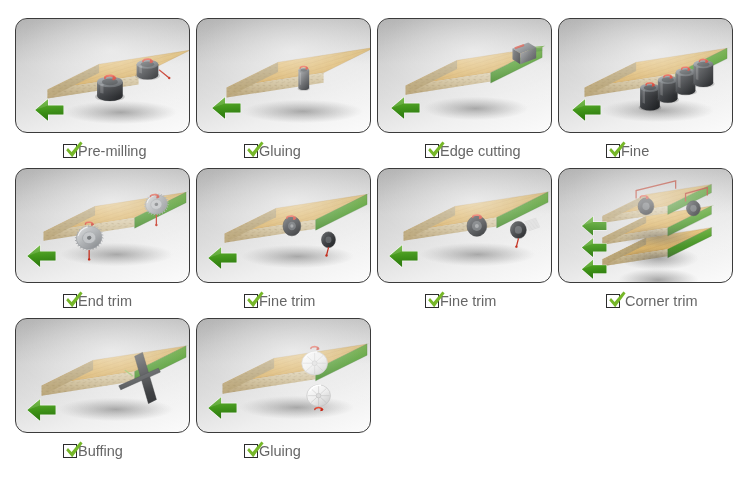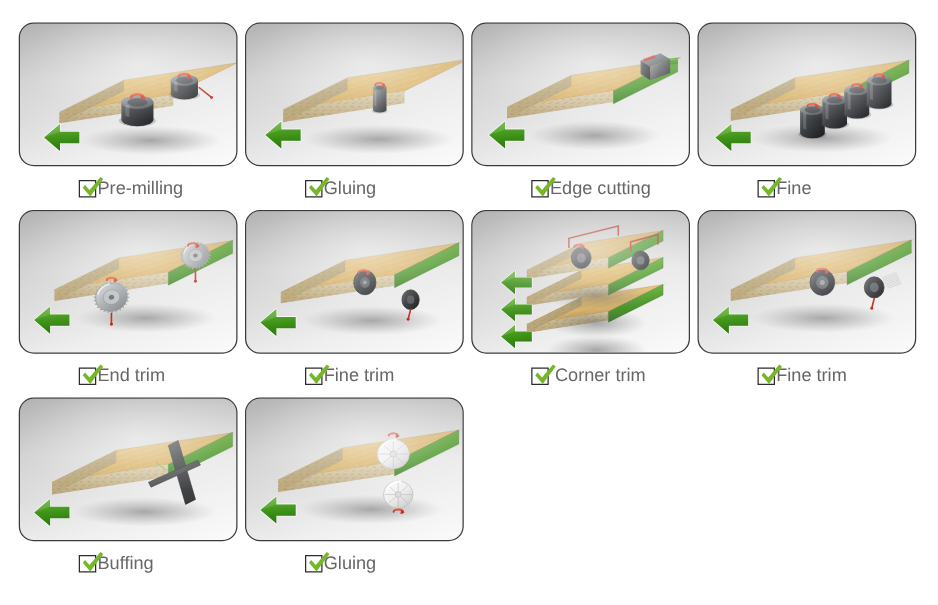--- a/index.html
+++ b/index.html
@@ -1043,181 +1043,20 @@
     <rect width="10" height="1" y="0" fill="rgba(160,110,40,0.16)"></rect>
     <rect width="6" height="1" y="2.4" fill="rgba(170,120,50,0.12)"></rect>
   </pattern>
   <pattern id="chips" width="6" height="6" patternUnits="userSpaceOnUse">
     <rect width="6" height="6" fill="none"></rect>
     <rect x="0.5" y="1" width="2.4" height="1" fill="rgba(120,96,52,0.35)" transform="rotate(18 1.5 1.5)"></rect>
     <rect x="3.2" y="3.6" width="2.0" height="0.9" fill="rgba(140,112,62,0.3)" transform="rotate(-25 4 4)"></rect>
     <rect x="1.6" y="4.4" width="1.6" height="0.8" fill="rgba(105,85,46,0.28)"></rect>
   </pattern>
 </defs>
-            <ellipse cx="100.41999999999999" cy="113" rx="40.92" ry="12" fill="url(#shadowG)"></ellipse>
-            <polygon points="44,92 110,81.77 154.2,59.67 88.19999999999999,69.9" fill="url(#woodTop)"></polygon>
-            <polygon points="44,92 110,81.77 154.2,59.67 88.19999999999999,69.9" fill="url(#grain)" opacity="0.85"></polygon>
-            <polygon points="44,92 110,81.77 154.2,59.67 88.19999999999999,69.9" fill="none" stroke="rgba(150,110,45,0.35)" stroke-width="0.6"></polygon>
-            <polygon points="44,92 110,81.77 110,88.77 44,99" fill="url(#chipFront)"></polygon>
-            <polygon points="44,92 110,81.77 110,88.77 44,99" fill="url(#chips)" opacity="0.9"></polygon>
-            <polygon points="44,92 88.19999999999999,69.9 88.19999999999999,76.9 44,99" fill="url(#chipSide)"></polygon>
-            <polygon points="44,92 88.19999999999999,69.9 88.19999999999999,76.9 44,99" fill="url(#chips)" opacity="0.7"></polygon>
-            <polygon points="110,81.77 154.2,59.67 154.2,68.17 110,90.27" fill="url(#bandG)"></polygon>
-            <polygon points="110,81.77 154.2,59.67 157.39999999999998,58.27 113.2,80.36999999999999" fill="url(#bandGTop)"></polygon>
-            <polygon points="110,81.77 154.2,59.67 154.2,68.17 110,90.27" fill="none" stroke="rgba(25,80,8,0.5)" stroke-width="0.5"></polygon>
-            <g transform="translate(48,98) scale(0.8)">
-    <polygon points="0,0 -17,0 -17,-7 -31,5 -17,17 -17,10 0,10" fill="url(#arrowG)" stroke="rgba(255,255,255,0.75)" stroke-width="1.4" stroke-linejoin="round"></polygon>
-    <polygon points="0,0 -17,0 -17,-7 -31,5 -17,17 -17,10 0,10" fill="url(#arrowG)"></polygon>
-    <polygon points="-17,0 -17,-7 -31,5" fill="rgba(255,255,255,0.13)"></polygon>
-  </g>
-            <ellipse cx="100.41999999999999" cy="91" rx="40.92" ry="12" fill="url(#shadowG)"></ellipse>
-            <polygon points="44,70 110,59.769999999999996 154.2,37.67 88.19999999999999,47.900000000000006" fill="url(#woodTop)"></polygon>
-            <polygon points="44,70 110,59.769999999999996 154.2,37.67 88.19999999999999,47.900000000000006" fill="url(#grain)" opacity="0.85"></polygon>
-            <polygon points="44,70 110,59.769999999999996 154.2,37.67 88.19999999999999,47.900000000000006" fill="none" stroke="rgba(150,110,45,0.35)" stroke-width="0.6"></polygon>
-            <polygon points="44,70 110,59.769999999999996 110,66.77 44,77" fill="url(#chipFront)"></polygon>
-            <polygon points="44,70 110,59.769999999999996 110,66.77 44,77" fill="url(#chips)" opacity="0.9"></polygon>
-            <polygon points="44,70 88.19999999999999,47.900000000000006 88.19999999999999,54.900000000000006 44,77" fill="url(#chipSide)"></polygon>
-            <polygon points="44,70 88.19999999999999,47.900000000000006 88.19999999999999,54.900000000000006 44,77" fill="url(#chips)" opacity="0.7"></polygon>
-            <polygon points="110,59.769999999999996 154.2,37.67 154.2,46.17 110,68.27" fill="url(#bandG)"></polygon>
-            <polygon points="110,59.769999999999996 154.2,37.67 157.39999999999998,36.27 113.2,58.37" fill="url(#bandGTop)"></polygon>
-            <polygon points="110,59.769999999999996 154.2,37.67 154.2,46.17 110,68.27" fill="none" stroke="rgba(25,80,8,0.5)" stroke-width="0.5"></polygon>
-            <g transform="translate(48,76) scale(0.8)">
-    <polygon points="0,0 -17,0 -17,-7 -31,5 -17,17 -17,10 0,10" fill="url(#arrowG)" stroke="rgba(255,255,255,0.75)" stroke-width="1.4" stroke-linejoin="round"></polygon>
-    <polygon points="0,0 -17,0 -17,-7 -31,5 -17,17 -17,10 0,10" fill="url(#arrowG)"></polygon>
-    <polygon points="-17,0 -17,-7 -31,5" fill="rgba(255,255,255,0.13)"></polygon>
-  </g>
-            <ellipse cx="100.41999999999999" cy="69" rx="40.92" ry="12" fill="url(#shadowG)"></ellipse>
-            <polygon points="44,48 110,37.769999999999996 154.2,15.669999999999998 88.19999999999999,25.900000000000002" fill="url(#woodTop)"></polygon>
-            <polygon points="44,48 110,37.769999999999996 154.2,15.669999999999998 88.19999999999999,25.900000000000002" fill="url(#grain)" opacity="0.85"></polygon>
-            <polygon points="44,48 110,37.769999999999996 154.2,15.669999999999998 88.19999999999999,25.900000000000002" fill="none" stroke="rgba(150,110,45,0.35)" stroke-width="0.6"></polygon>
-            <polygon points="44,48 110,37.769999999999996 110,44.769999999999996 44,55" fill="url(#chipFront)"></polygon>
-            <polygon points="44,48 110,37.769999999999996 110,44.769999999999996 44,55" fill="url(#chips)" opacity="0.9"></polygon>
-            <polygon points="44,48 88.19999999999999,25.900000000000002 88.19999999999999,32.900000000000006 44,55" fill="url(#chipSide)"></polygon>
-            <polygon points="44,48 88.19999999999999,25.900000000000002 88.19999999999999,32.900000000000006 44,55" fill="url(#chips)" opacity="0.7"></polygon>
-            <polygon points="110,37.769999999999996 154.2,15.669999999999998 154.2,24.169999999999998 110,46.269999999999996" fill="url(#bandG)"></polygon>
-            <polygon points="110,37.769999999999996 154.2,15.669999999999998 157.39999999999998,14.269999999999998 113.2,36.37" fill="url(#bandGTop)"></polygon>
-            <polygon points="110,37.769999999999996 154.2,15.669999999999998 154.2,24.169999999999998 110,46.269999999999996" fill="none" stroke="rgba(25,80,8,0.5)" stroke-width="0.5"></polygon>
-            <g transform="translate(48,54) scale(0.8)">
-    <polygon points="0,0 -17,0 -17,-7 -31,5 -17,17 -17,10 0,10" fill="url(#arrowG)" stroke="rgba(255,255,255,0.75)" stroke-width="1.4" stroke-linejoin="round"></polygon>
-    <polygon points="0,0 -17,0 -17,-7 -31,5 -17,17 -17,10 0,10" fill="url(#arrowG)"></polygon>
-    <polygon points="-17,0 -17,-7 -31,5" fill="rgba(255,255,255,0.13)"></polygon>
-  </g>
-            <g transform="translate(88,38)">
-        <ellipse cx="0" cy="0" rx="8" ry="8.5" fill="url(#darkDrum)" stroke="#1a1c1f" stroke-width="0.6"></ellipse>
-        <ellipse cx="0" cy="0" rx="3.6" ry="3.9" fill="#55595d"></ellipse>
-      </g>
-            <g transform="translate(136,40)">
-        <ellipse cx="0" cy="0" rx="7" ry="7.6" fill="url(#darkDrum)" stroke="#1a1c1f" stroke-width="0.6"></ellipse>
-        <ellipse cx="0" cy="0" rx="3.2" ry="3.4" fill="#55595d"></ellipse>
-      </g>
-            <path d="M78,30 L78,22 L118,12 L118,20" fill="none" stroke="#b8240f" stroke-width="1.3"></path>
-            <path d="M128,33 L128,25 L150,19 L150,27" fill="none" stroke="#b8240f" stroke-width="1.3"></path>
-            <g transform="translate(86,29) scale(0.75)">
-    <path d="M-5,0 A5,2.3 0 1 1 4,1.2" fill="none" stroke="url(#redG)" stroke-width="2.1" stroke-linecap="round"></path>
-    <polygon points="3,-2.2 7,0.6 2.4,2.4" fill="#c9200f"></polygon>
-  </g>
-          </svg>
-        </div>
-        <div class="vignette"></div>
-      </div>
-      <div class="label-row gap">
-        <span class="chk">
-          <svg viewBox="0 0 22 22" xmlns="http://www.w3.org/2000/svg" aria-hidden="true">
-  <path d="M3.2,11.2 L5.0,9.0 L8.6,13.0 L17.4,2.6 L19.6,4.2 L9.2,18.2 Z" fill="#76b729"></path>
-</svg>
-        </span>
-        <span class="label-text">Corner trim</span>
-      </div>
-    </div>
-    <div class="step">
-      <div class="card">
-        <div class="scene">
-          <svg viewBox="0 0 175 115" preserveAspectRatio="none" xmlns="http://www.w3.org/2000/svg">
-<defs>
-  <linearGradient id="woodTop" x1="0" y1="0" x2="0.35" y2="1">
-    <stop offset="0%" stop-color="#e8c478"></stop>
-    <stop offset="35%" stop-color="#dfb866"></stop>
-    <stop offset="70%" stop-color="#d8ae5c"></stop>
-    <stop offset="100%" stop-color="#cda255"></stop>
-  </linearGradient>
-  <linearGradient id="woodTopLt" x1="0" y1="0" x2="0.4" y2="1">
-    <stop offset="0%" stop-color="#efd089"></stop>
-    <stop offset="50%" stop-color="#e2bb6d"></stop>
-    <stop offset="100%" stop-color="#d2a75b"></stop>
-  </linearGradient>
-  <linearGradient id="chipFront" x1="0" y1="0" x2="0" y2="1">
-    <stop offset="0%" stop-color="#d8c9a4"></stop>
-    <stop offset="45%" stop-color="#c9b78d"></stop>
-    <stop offset="100%" stop-color="#b6a175"></stop>
-  </linearGradient>
-  <linearGradient id="chipSide" x1="0" y1="0" x2="1" y2="0.4">
-    <stop offset="0%" stop-color="#c2ae82"></stop>
-    <stop offset="100%" stop-color="#a8925f"></stop>
-  </linearGradient>
-  <linearGradient id="bandG" x1="0" y1="0" x2="0" y2="1">
-    <stop offset="0%" stop-color="#57a321"></stop>
-    <stop offset="40%" stop-color="#3f9418"></stop>
-    <stop offset="100%" stop-color="#2e7b10"></stop>
-  </linearGradient>
-  <linearGradient id="bandGTop" x1="0" y1="0" x2="1" y2="0.6">
-    <stop offset="0%" stop-color="#7cc23a"></stop>
-    <stop offset="100%" stop-color="#4f9d1f"></stop>
-  </linearGradient>
-  <linearGradient id="arrowG" x1="0" y1="0" x2="0.2" y2="1">
-    <stop offset="0%" stop-color="#63b42a"></stop>
-    <stop offset="55%" stop-color="#3f9417"></stop>
-    <stop offset="100%" stop-color="#2d790f"></stop>
-  </linearGradient>
-  <linearGradient id="metalG" x1="0" y1="0" x2="1" y2="0.8">
-    <stop offset="0%" stop-color="#8e9195"></stop>
-    <stop offset="28%" stop-color="#6a6d71"></stop>
-    <stop offset="60%" stop-color="#44474b"></stop>
-    <stop offset="100%" stop-color="#25282c"></stop>
-  </linearGradient>
-  <linearGradient id="metalTop" x1="0" y1="0" x2="0.9" y2="1">
-    <stop offset="0%" stop-color="#9aa0a5"></stop>
-    <stop offset="45%" stop-color="#6e7479"></stop>
-    <stop offset="100%" stop-color="#3c4044"></stop>
-  </linearGradient>
-  <linearGradient id="darkDrum" x1="0" y1="0" x2="1" y2="0.3">
-    <stop offset="0%" stop-color="#55595d"></stop>
-    <stop offset="30%" stop-color="#303337"></stop>
-    <stop offset="100%" stop-color="#15171a"></stop>
-  </linearGradient>
-  <linearGradient id="bladeG" x1="0" y1="0" x2="1" y2="1">
-    <stop offset="0%" stop-color="#d6d8da"></stop>
-    <stop offset="40%" stop-color="#a8abae"></stop>
-    <stop offset="100%" stop-color="#75797d"></stop>
-  </linearGradient>
-  <linearGradient id="whiteWheel" x1="0" y1="0" x2="0.8" y2="1">
-    <stop offset="0%" stop-color="#ffffff"></stop>
-    <stop offset="55%" stop-color="#ececec"></stop>
-    <stop offset="100%" stop-color="#c9c9c9"></stop>
-  </linearGradient>
-  <linearGradient id="redG" x1="0" y1="0" x2="0" y2="1">
-    <stop offset="0%" stop-color="#e8452f"></stop>
-    <stop offset="100%" stop-color="#b81d10"></stop>
-  </linearGradient>
-  <radialGradient id="shadowG" cx="0.5" cy="0.5" r="0.5">
-    <stop offset="0%" stop-color="rgba(70,70,70,0.45)"></stop>
-    <stop offset="60%" stop-color="rgba(90,90,90,0.18)"></stop>
-    <stop offset="100%" stop-color="rgba(120,120,120,0)"></stop>
-  </radialGradient>
-  <pattern id="grain" width="10" height="4" patternUnits="userSpaceOnUse" patternTransform="rotate(-17)">
-    <rect width="10" height="4" fill="none"></rect>
-    <rect width="10" height="1" y="0" fill="rgba(160,110,40,0.16)"></rect>
-    <rect width="6" height="1" y="2.4" fill="rgba(170,120,50,0.12)"></rect>
-  </pattern>
-  <pattern id="chips" width="6" height="6" patternUnits="userSpaceOnUse">
-    <rect width="6" height="6" fill="none"></rect>
-    <rect x="0.5" y="1" width="2.4" height="1" fill="rgba(120,96,52,0.35)" transform="rotate(18 1.5 1.5)"></rect>
-    <rect x="3.2" y="3.6" width="2.0" height="0.9" fill="rgba(140,112,62,0.3)" transform="rotate(-25 4 4)"></rect>
-    <rect x="1.6" y="4.4" width="1.6" height="0.8" fill="rgba(105,85,46,0.28)"></rect>
-  </pattern>
-</defs>
             <ellipse cx="100.88" cy="87" rx="58.28" ry="12" fill="url(#shadowG)"></ellipse>
             <polygon points="26,64 120,49.43 172,23.43 78,38" fill="url(#woodTop)"></polygon>
             <polygon points="26,64 120,49.43 172,23.43 78,38" fill="url(#grain)" opacity="0.85"></polygon>
             <polygon points="26,64 120,49.43 172,23.43 78,38" fill="none" stroke="rgba(150,110,45,0.35)" stroke-width="0.6"></polygon>
             <polygon points="26,64 120,49.43 120,58.43 26,73" fill="url(#chipFront)"></polygon>
             <polygon points="26,64 120,49.43 120,58.43 26,73" fill="url(#chips)" opacity="0.9"></polygon>
             <polygon points="26,64 78,38 78,47 26,73" fill="url(#chipSide)"></polygon>
             <polygon points="26,64 78,38 78,47 26,73" fill="url(#chips)" opacity="0.7"></polygon>
             <polygon points="120,49.43 172,23.43 172,33.93 120,59.93" fill="url(#bandG)"></polygon>
             <polygon points="120,49.43 172,23.43 175.2,22.03 123.2,48.03" fill="url(#bandGTop)"></polygon>
@@ -1257,20 +1096,181 @@
         </div>
         <div class="vignette"></div>
       </div>
       <div class="label-row">
         <span class="chk">
           <svg viewBox="0 0 22 22" xmlns="http://www.w3.org/2000/svg" aria-hidden="true">
   <path d="M3.2,11.2 L5.0,9.0 L8.6,13.0 L17.4,2.6 L19.6,4.2 L9.2,18.2 Z" fill="#76b729"></path>
 </svg>
         </span>
         <span class="label-text">Fine trim</span>
+      </div>
+    </div>
+    <div class="step">
+      <div class="card">
+        <div class="scene">
+          <svg viewBox="0 0 175 115" preserveAspectRatio="none" xmlns="http://www.w3.org/2000/svg">
+<defs>
+  <linearGradient id="woodTop" x1="0" y1="0" x2="0.35" y2="1">
+    <stop offset="0%" stop-color="#e8c478"></stop>
+    <stop offset="35%" stop-color="#dfb866"></stop>
+    <stop offset="70%" stop-color="#d8ae5c"></stop>
+    <stop offset="100%" stop-color="#cda255"></stop>
+  </linearGradient>
+  <linearGradient id="woodTopLt" x1="0" y1="0" x2="0.4" y2="1">
+    <stop offset="0%" stop-color="#efd089"></stop>
+    <stop offset="50%" stop-color="#e2bb6d"></stop>
+    <stop offset="100%" stop-color="#d2a75b"></stop>
+  </linearGradient>
+  <linearGradient id="chipFront" x1="0" y1="0" x2="0" y2="1">
+    <stop offset="0%" stop-color="#d8c9a4"></stop>
+    <stop offset="45%" stop-color="#c9b78d"></stop>
+    <stop offset="100%" stop-color="#b6a175"></stop>
+  </linearGradient>
+  <linearGradient id="chipSide" x1="0" y1="0" x2="1" y2="0.4">
+    <stop offset="0%" stop-color="#c2ae82"></stop>
+    <stop offset="100%" stop-color="#a8925f"></stop>
+  </linearGradient>
+  <linearGradient id="bandG" x1="0" y1="0" x2="0" y2="1">
+    <stop offset="0%" stop-color="#57a321"></stop>
+    <stop offset="40%" stop-color="#3f9418"></stop>
+    <stop offset="100%" stop-color="#2e7b10"></stop>
+  </linearGradient>
+  <linearGradient id="bandGTop" x1="0" y1="0" x2="1" y2="0.6">
+    <stop offset="0%" stop-color="#7cc23a"></stop>
+    <stop offset="100%" stop-color="#4f9d1f"></stop>
+  </linearGradient>
+  <linearGradient id="arrowG" x1="0" y1="0" x2="0.2" y2="1">
+    <stop offset="0%" stop-color="#63b42a"></stop>
+    <stop offset="55%" stop-color="#3f9417"></stop>
+    <stop offset="100%" stop-color="#2d790f"></stop>
+  </linearGradient>
+  <linearGradient id="metalG" x1="0" y1="0" x2="1" y2="0.8">
+    <stop offset="0%" stop-color="#8e9195"></stop>
+    <stop offset="28%" stop-color="#6a6d71"></stop>
+    <stop offset="60%" stop-color="#44474b"></stop>
+    <stop offset="100%" stop-color="#25282c"></stop>
+  </linearGradient>
+  <linearGradient id="metalTop" x1="0" y1="0" x2="0.9" y2="1">
+    <stop offset="0%" stop-color="#9aa0a5"></stop>
+    <stop offset="45%" stop-color="#6e7479"></stop>
+    <stop offset="100%" stop-color="#3c4044"></stop>
+  </linearGradient>
+  <linearGradient id="darkDrum" x1="0" y1="0" x2="1" y2="0.3">
+    <stop offset="0%" stop-color="#55595d"></stop>
+    <stop offset="30%" stop-color="#303337"></stop>
+    <stop offset="100%" stop-color="#15171a"></stop>
+  </linearGradient>
+  <linearGradient id="bladeG" x1="0" y1="0" x2="1" y2="1">
+    <stop offset="0%" stop-color="#d6d8da"></stop>
+    <stop offset="40%" stop-color="#a8abae"></stop>
+    <stop offset="100%" stop-color="#75797d"></stop>
+  </linearGradient>
+  <linearGradient id="whiteWheel" x1="0" y1="0" x2="0.8" y2="1">
+    <stop offset="0%" stop-color="#ffffff"></stop>
+    <stop offset="55%" stop-color="#ececec"></stop>
+    <stop offset="100%" stop-color="#c9c9c9"></stop>
+  </linearGradient>
+  <linearGradient id="redG" x1="0" y1="0" x2="0" y2="1">
+    <stop offset="0%" stop-color="#e8452f"></stop>
+    <stop offset="100%" stop-color="#b81d10"></stop>
+  </linearGradient>
+  <radialGradient id="shadowG" cx="0.5" cy="0.5" r="0.5">
+    <stop offset="0%" stop-color="rgba(70,70,70,0.45)"></stop>
+    <stop offset="60%" stop-color="rgba(90,90,90,0.18)"></stop>
+    <stop offset="100%" stop-color="rgba(120,120,120,0)"></stop>
+  </radialGradient>
+  <pattern id="grain" width="10" height="4" patternUnits="userSpaceOnUse" patternTransform="rotate(-17)">
+    <rect width="10" height="4" fill="none"></rect>
+    <rect width="10" height="1" y="0" fill="rgba(160,110,40,0.16)"></rect>
+    <rect width="6" height="1" y="2.4" fill="rgba(170,120,50,0.12)"></rect>
+  </pattern>
+  <pattern id="chips" width="6" height="6" patternUnits="userSpaceOnUse">
+    <rect width="6" height="6" fill="none"></rect>
+    <rect x="0.5" y="1" width="2.4" height="1" fill="rgba(120,96,52,0.35)" transform="rotate(18 1.5 1.5)"></rect>
+    <rect x="3.2" y="3.6" width="2.0" height="0.9" fill="rgba(140,112,62,0.3)" transform="rotate(-25 4 4)"></rect>
+    <rect x="1.6" y="4.4" width="1.6" height="0.8" fill="rgba(105,85,46,0.28)"></rect>
+  </pattern>
+</defs>
+            <ellipse cx="100.41999999999999" cy="113" rx="40.92" ry="12" fill="url(#shadowG)"></ellipse>
+            <polygon points="44,92 110,81.77 154.2,59.67 88.19999999999999,69.9" fill="url(#woodTop)"></polygon>
+            <polygon points="44,92 110,81.77 154.2,59.67 88.19999999999999,69.9" fill="url(#grain)" opacity="0.85"></polygon>
+            <polygon points="44,92 110,81.77 154.2,59.67 88.19999999999999,69.9" fill="none" stroke="rgba(150,110,45,0.35)" stroke-width="0.6"></polygon>
+            <polygon points="44,92 110,81.77 110,88.77 44,99" fill="url(#chipFront)"></polygon>
+            <polygon points="44,92 110,81.77 110,88.77 44,99" fill="url(#chips)" opacity="0.9"></polygon>
+            <polygon points="44,92 88.19999999999999,69.9 88.19999999999999,76.9 44,99" fill="url(#chipSide)"></polygon>
+            <polygon points="44,92 88.19999999999999,69.9 88.19999999999999,76.9 44,99" fill="url(#chips)" opacity="0.7"></polygon>
+            <polygon points="110,81.77 154.2,59.67 154.2,68.17 110,90.27" fill="url(#bandG)"></polygon>
+            <polygon points="110,81.77 154.2,59.67 157.39999999999998,58.27 113.2,80.36999999999999" fill="url(#bandGTop)"></polygon>
+            <polygon points="110,81.77 154.2,59.67 154.2,68.17 110,90.27" fill="none" stroke="rgba(25,80,8,0.5)" stroke-width="0.5"></polygon>
+            <g transform="translate(48,98) scale(0.8)">
+    <polygon points="0,0 -17,0 -17,-7 -31,5 -17,17 -17,10 0,10" fill="url(#arrowG)" stroke="rgba(255,255,255,0.75)" stroke-width="1.4" stroke-linejoin="round"></polygon>
+    <polygon points="0,0 -17,0 -17,-7 -31,5 -17,17 -17,10 0,10" fill="url(#arrowG)"></polygon>
+    <polygon points="-17,0 -17,-7 -31,5" fill="rgba(255,255,255,0.13)"></polygon>
+  </g>
+            <ellipse cx="100.41999999999999" cy="91" rx="40.92" ry="12" fill="url(#shadowG)"></ellipse>
+            <polygon points="44,70 110,59.769999999999996 154.2,37.67 88.19999999999999,47.900000000000006" fill="url(#woodTop)"></polygon>
+            <polygon points="44,70 110,59.769999999999996 154.2,37.67 88.19999999999999,47.900000000000006" fill="url(#grain)" opacity="0.85"></polygon>
+            <polygon points="44,70 110,59.769999999999996 154.2,37.67 88.19999999999999,47.900000000000006" fill="none" stroke="rgba(150,110,45,0.35)" stroke-width="0.6"></polygon>
+            <polygon points="44,70 110,59.769999999999996 110,66.77 44,77" fill="url(#chipFront)"></polygon>
+            <polygon points="44,70 110,59.769999999999996 110,66.77 44,77" fill="url(#chips)" opacity="0.9"></polygon>
+            <polygon points="44,70 88.19999999999999,47.900000000000006 88.19999999999999,54.900000000000006 44,77" fill="url(#chipSide)"></polygon>
+            <polygon points="44,70 88.19999999999999,47.900000000000006 88.19999999999999,54.900000000000006 44,77" fill="url(#chips)" opacity="0.7"></polygon>
+            <polygon points="110,59.769999999999996 154.2,37.67 154.2,46.17 110,68.27" fill="url(#bandG)"></polygon>
+            <polygon points="110,59.769999999999996 154.2,37.67 157.39999999999998,36.27 113.2,58.37" fill="url(#bandGTop)"></polygon>
+            <polygon points="110,59.769999999999996 154.2,37.67 154.2,46.17 110,68.27" fill="none" stroke="rgba(25,80,8,0.5)" stroke-width="0.5"></polygon>
+            <g transform="translate(48,76) scale(0.8)">
+    <polygon points="0,0 -17,0 -17,-7 -31,5 -17,17 -17,10 0,10" fill="url(#arrowG)" stroke="rgba(255,255,255,0.75)" stroke-width="1.4" stroke-linejoin="round"></polygon>
+    <polygon points="0,0 -17,0 -17,-7 -31,5 -17,17 -17,10 0,10" fill="url(#arrowG)"></polygon>
+    <polygon points="-17,0 -17,-7 -31,5" fill="rgba(255,255,255,0.13)"></polygon>
+  </g>
+            <ellipse cx="100.41999999999999" cy="69" rx="40.92" ry="12" fill="url(#shadowG)"></ellipse>
+            <polygon points="44,48 110,37.769999999999996 154.2,15.669999999999998 88.19999999999999,25.900000000000002" fill="url(#woodTop)"></polygon>
+            <polygon points="44,48 110,37.769999999999996 154.2,15.669999999999998 88.19999999999999,25.900000000000002" fill="url(#grain)" opacity="0.85"></polygon>
+            <polygon points="44,48 110,37.769999999999996 154.2,15.669999999999998 88.19999999999999,25.900000000000002" fill="none" stroke="rgba(150,110,45,0.35)" stroke-width="0.6"></polygon>
+            <polygon points="44,48 110,37.769999999999996 110,44.769999999999996 44,55" fill="url(#chipFront)"></polygon>
+            <polygon points="44,48 110,37.769999999999996 110,44.769999999999996 44,55" fill="url(#chips)" opacity="0.9"></polygon>
+            <polygon points="44,48 88.19999999999999,25.900000000000002 88.19999999999999,32.900000000000006 44,55" fill="url(#chipSide)"></polygon>
+            <polygon points="44,48 88.19999999999999,25.900000000000002 88.19999999999999,32.900000000000006 44,55" fill="url(#chips)" opacity="0.7"></polygon>
+            <polygon points="110,37.769999999999996 154.2,15.669999999999998 154.2,24.169999999999998 110,46.269999999999996" fill="url(#bandG)"></polygon>
+            <polygon points="110,37.769999999999996 154.2,15.669999999999998 157.39999999999998,14.269999999999998 113.2,36.37" fill="url(#bandGTop)"></polygon>
+            <polygon points="110,37.769999999999996 154.2,15.669999999999998 154.2,24.169999999999998 110,46.269999999999996" fill="none" stroke="rgba(25,80,8,0.5)" stroke-width="0.5"></polygon>
+            <g transform="translate(48,54) scale(0.8)">
+    <polygon points="0,0 -17,0 -17,-7 -31,5 -17,17 -17,10 0,10" fill="url(#arrowG)" stroke="rgba(255,255,255,0.75)" stroke-width="1.4" stroke-linejoin="round"></polygon>
+    <polygon points="0,0 -17,0 -17,-7 -31,5 -17,17 -17,10 0,10" fill="url(#arrowG)"></polygon>
+    <polygon points="-17,0 -17,-7 -31,5" fill="rgba(255,255,255,0.13)"></polygon>
+  </g>
+            <g transform="translate(88,38)">
+        <ellipse cx="0" cy="0" rx="8" ry="8.5" fill="url(#darkDrum)" stroke="#1a1c1f" stroke-width="0.6"></ellipse>
+        <ellipse cx="0" cy="0" rx="3.6" ry="3.9" fill="#55595d"></ellipse>
+      </g>
+            <g transform="translate(136,40)">
+        <ellipse cx="0" cy="0" rx="7" ry="7.6" fill="url(#darkDrum)" stroke="#1a1c1f" stroke-width="0.6"></ellipse>
+        <ellipse cx="0" cy="0" rx="3.2" ry="3.4" fill="#55595d"></ellipse>
+      </g>
+            <path d="M78,30 L78,22 L118,12 L118,20" fill="none" stroke="#b8240f" stroke-width="1.3"></path>
+            <path d="M128,33 L128,25 L150,19 L150,27" fill="none" stroke="#b8240f" stroke-width="1.3"></path>
+            <g transform="translate(86,29) scale(0.75)">
+    <path d="M-5,0 A5,2.3 0 1 1 4,1.2" fill="none" stroke="url(#redG)" stroke-width="2.1" stroke-linecap="round"></path>
+    <polygon points="3,-2.2 7,0.6 2.4,2.4" fill="#c9200f"></polygon>
+  </g>
+          </svg>
+        </div>
+        <div class="vignette"></div>
+      </div>
+      <div class="label-row gap">
+        <span class="chk">
+          <svg viewBox="0 0 22 22" xmlns="http://www.w3.org/2000/svg" aria-hidden="true">
+  <path d="M3.2,11.2 L5.0,9.0 L8.6,13.0 L17.4,2.6 L19.6,4.2 L9.2,18.2 Z" fill="#76b729"></path>
+</svg>
+        </span>
+        <span class="label-text">Corner trim</span>
       </div>
     </div>
     <div class="step">
       <div class="card">
         <div class="scene">
           <svg viewBox="0 0 175 115" preserveAspectRatio="none" xmlns="http://www.w3.org/2000/svg">
 <defs>
   <linearGradient id="woodTop" x1="0" y1="0" x2="0.35" y2="1">
     <stop offset="0%" stop-color="#e8c478"></stop>
     <stop offset="35%" stop-color="#dfb866"></stop>

